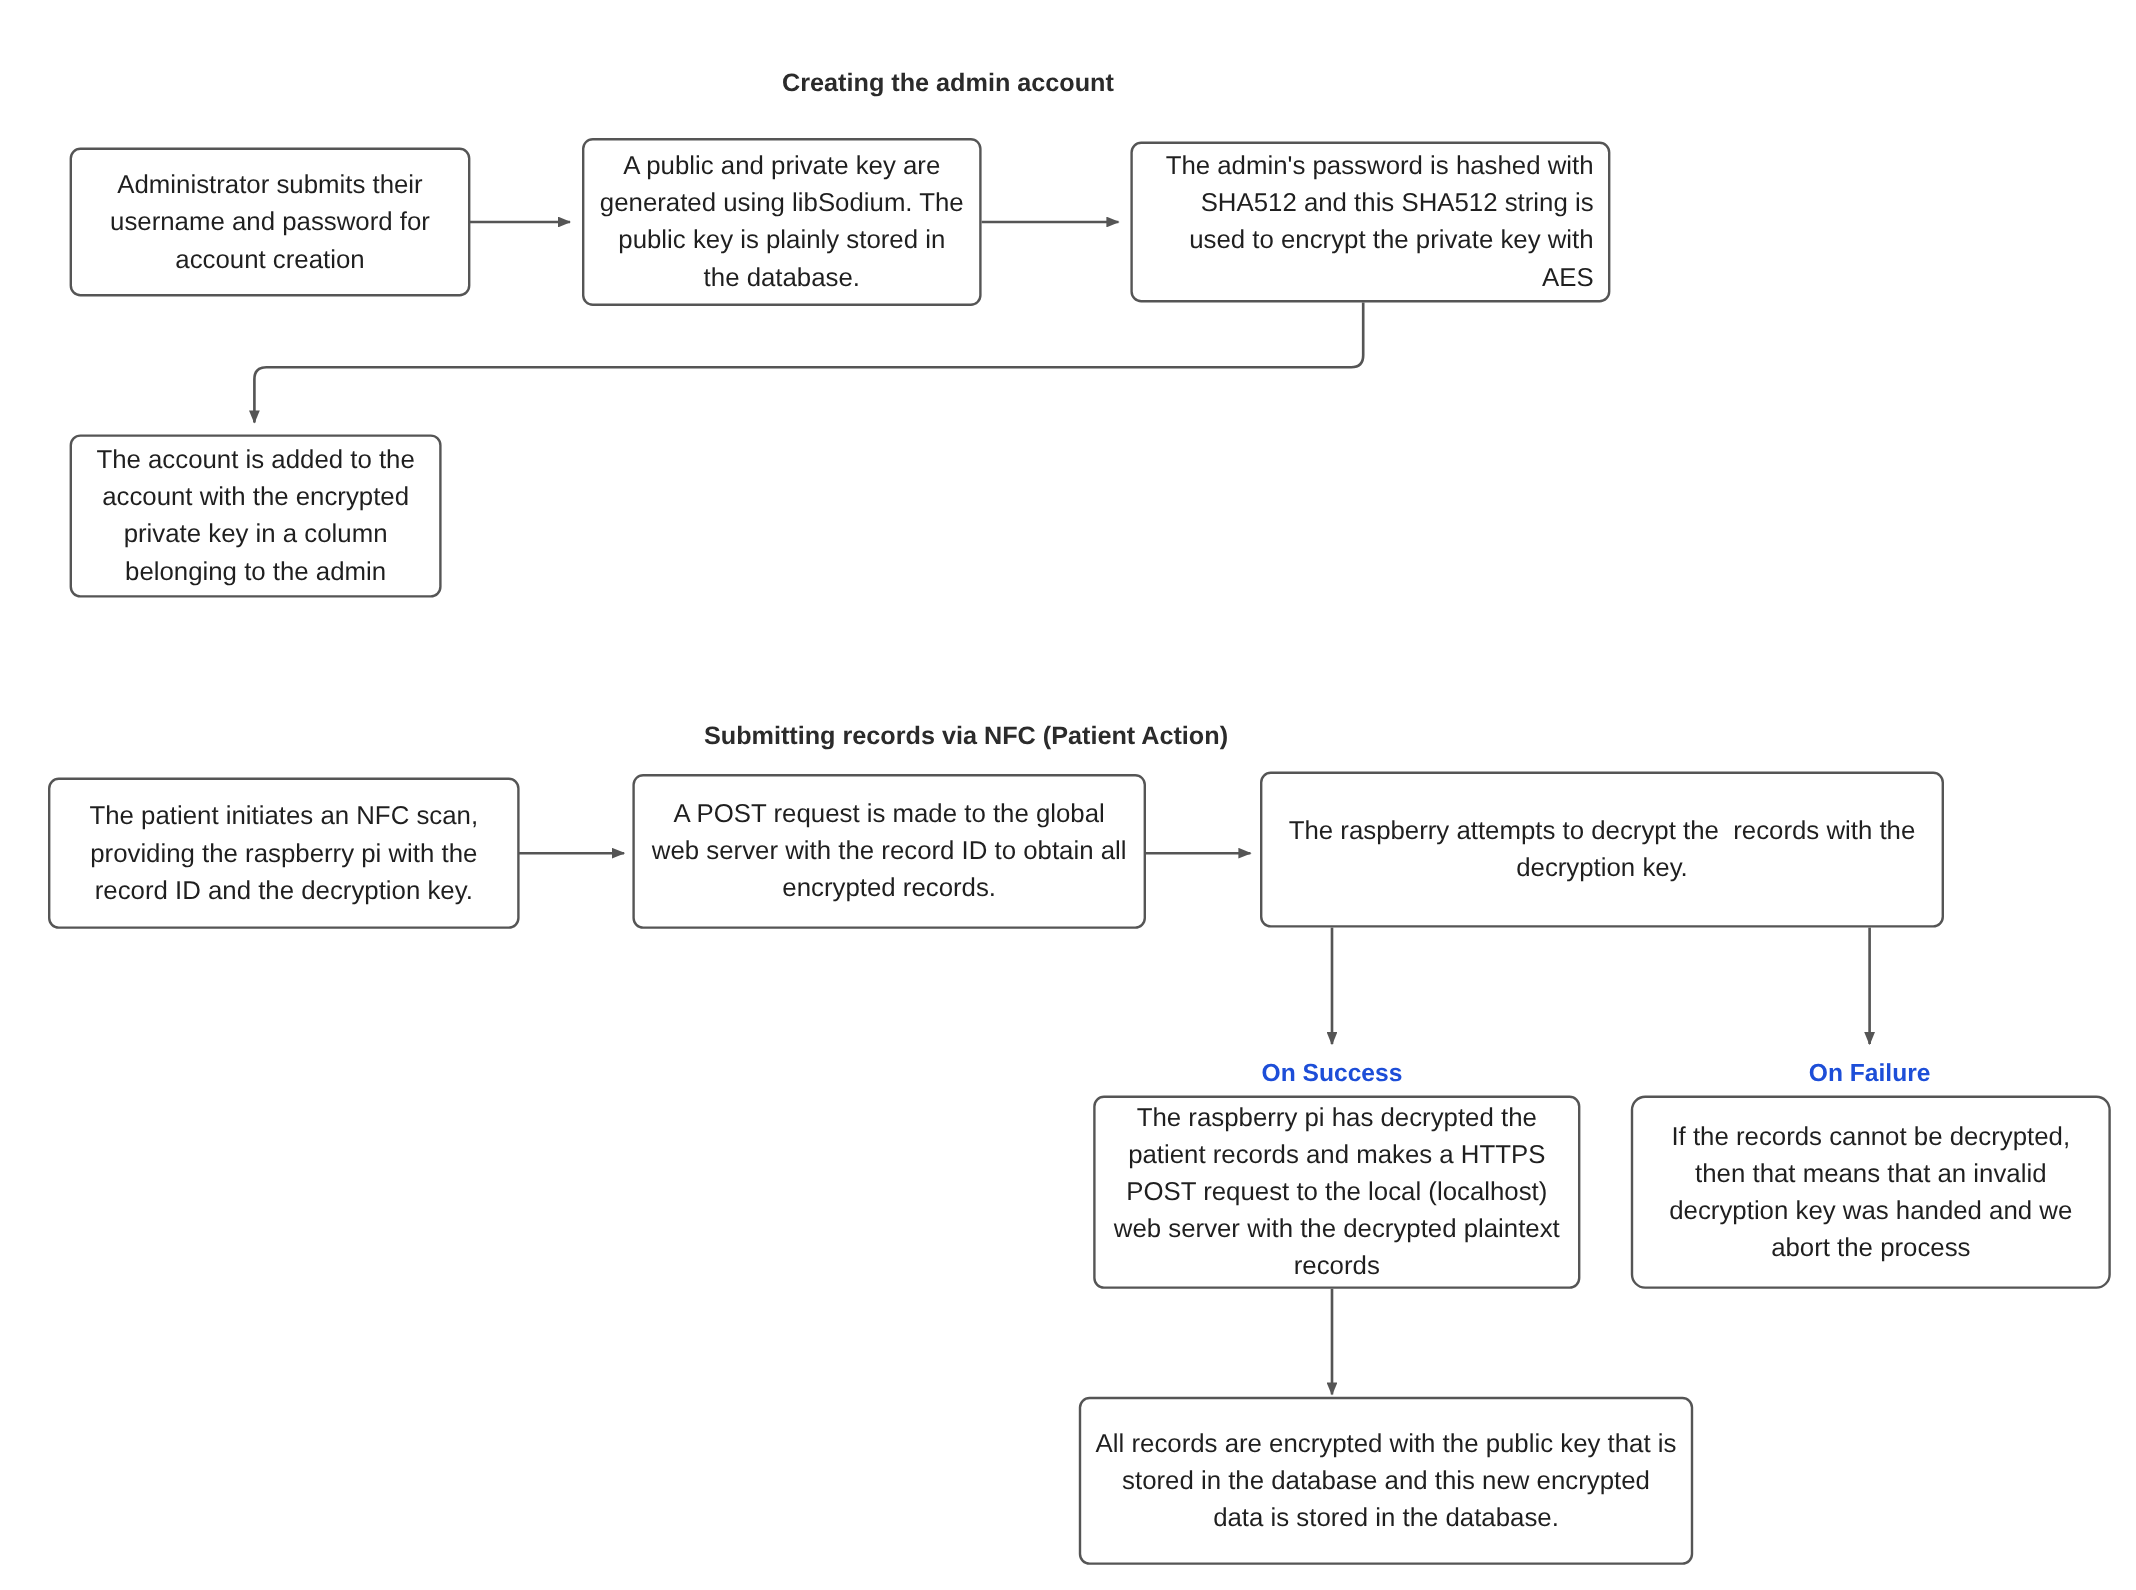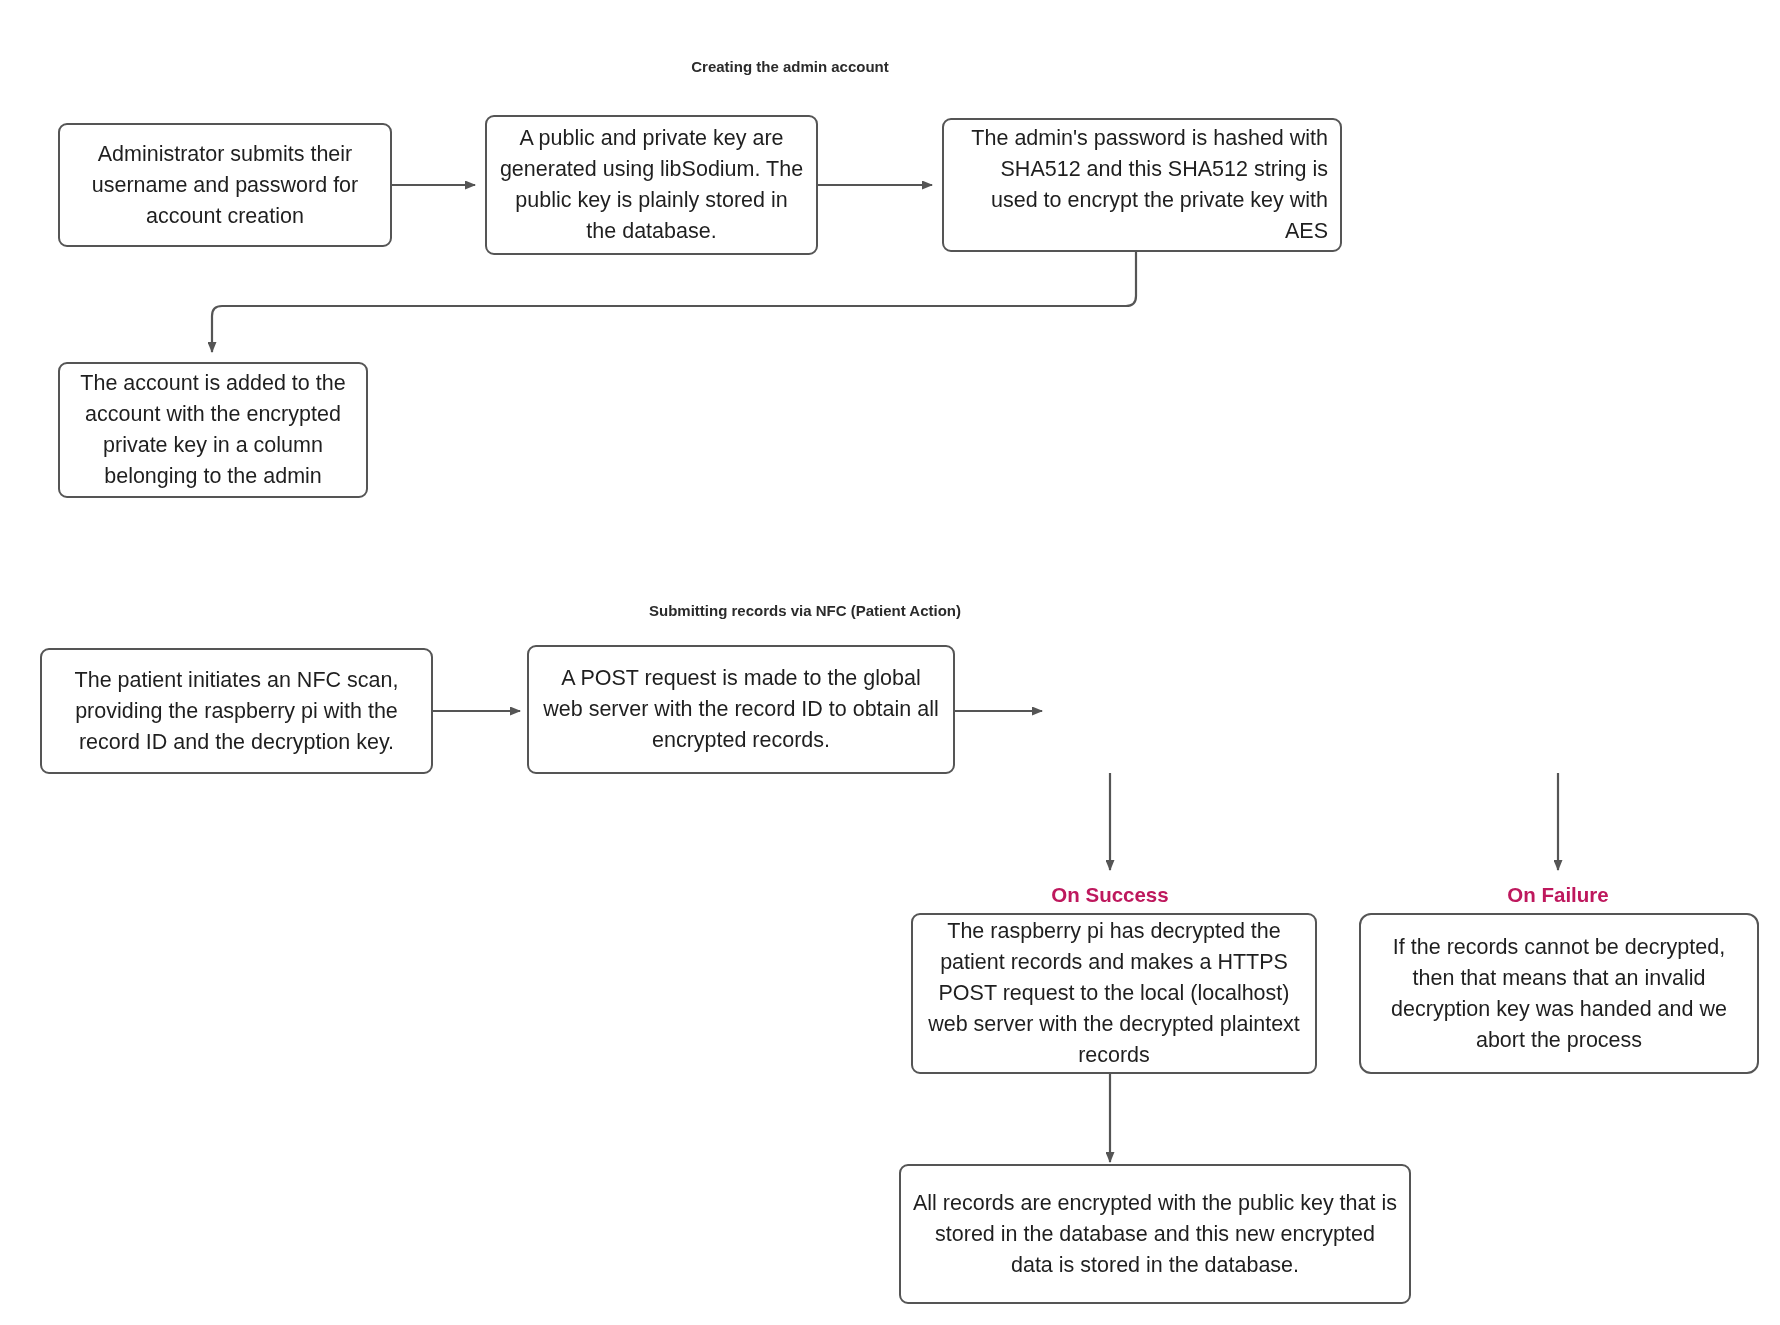--- a/index.html
+++ b/index.html
@@ -38,32 +38,32 @@
     text-align: center;
     font-size: 21.5px;
     line-height: 31px;
     color: #1f1f1f;
     padding: 6px 12px;
     white-space: pre-wrap;
     z-index: 2;
   }
   .section-title {
     position: absolute;
-    font-size: 15px;
+    font-size: 21px;
     font-weight: bold;
     color: #2b2b2b;
     text-align: center;
     white-space: nowrap;
     z-index: 3;
   }
   .branch-label {
     position: absolute;
     font-size: 20.5px;
     font-weight: bold;
-    color: #be185d;
+    color: #1d4ed8;
     text-align: center;
     white-space: nowrap;
     z-index: 3;
   }
 </style>
 </head>
 <body>
 
 <div id="canvas">
 
@@ -120,20 +120,21 @@
   <div class="node" style="left:485px; top:115px; width:333px; height:140px;">A public and private key are generated using libSodium. The public key is plainly stored in the database.</div>
 
   <div class="node" style="left:942px; top:118px; width:400px; height:134px;text-align:right;">The admin's password is hashed with SHA512 and this SHA512 string is used to encrypt the private key with AES</div>
 
   <div class="node" style="left:58px; top:362px; width:310px; height:136px;">The account is added to the account with the encrypted private key in a column belonging to the admin</div>
 
   <div class="node" style="left:40px; top:648px; width:393px; height:126px;">The patient initiates an NFC scan, providing the raspberry pi with the record ID and the decryption key.</div>
 
   <div class="node" style="left:527px; top:645px; width:428px; height:129px;">A POST request is made to the global web server with the record ID to obtain all encrypted records.</div>
 
+  <div class="node" style="left:1050px; top:643px; width:570px; height:130px;">The raspberry attempts to decrypt the  records with the decryption key.</div>
 
   <div class="node" style="left:911px; top:913px; width:406px; height:161px;">The raspberry pi has decrypted the patient records and makes a HTTPS POST request to the local (localhost) web server with the decrypted plaintext records</div>
 
   <div class="node" style="left:1359px; top:913px; width:400px; height:161px;border-radius:12px;">If the records cannot be decrypted, then that means that an invalid decryption key was handed and we abort the process</div>
 
   <div class="node" style="left:899px; top:1164px; width:512px; height:140px;">All records are encrypted with the public key that is stored in the database and this new encrypted data is stored in the database.</div>
 
 </div>
 
 </body></html>

